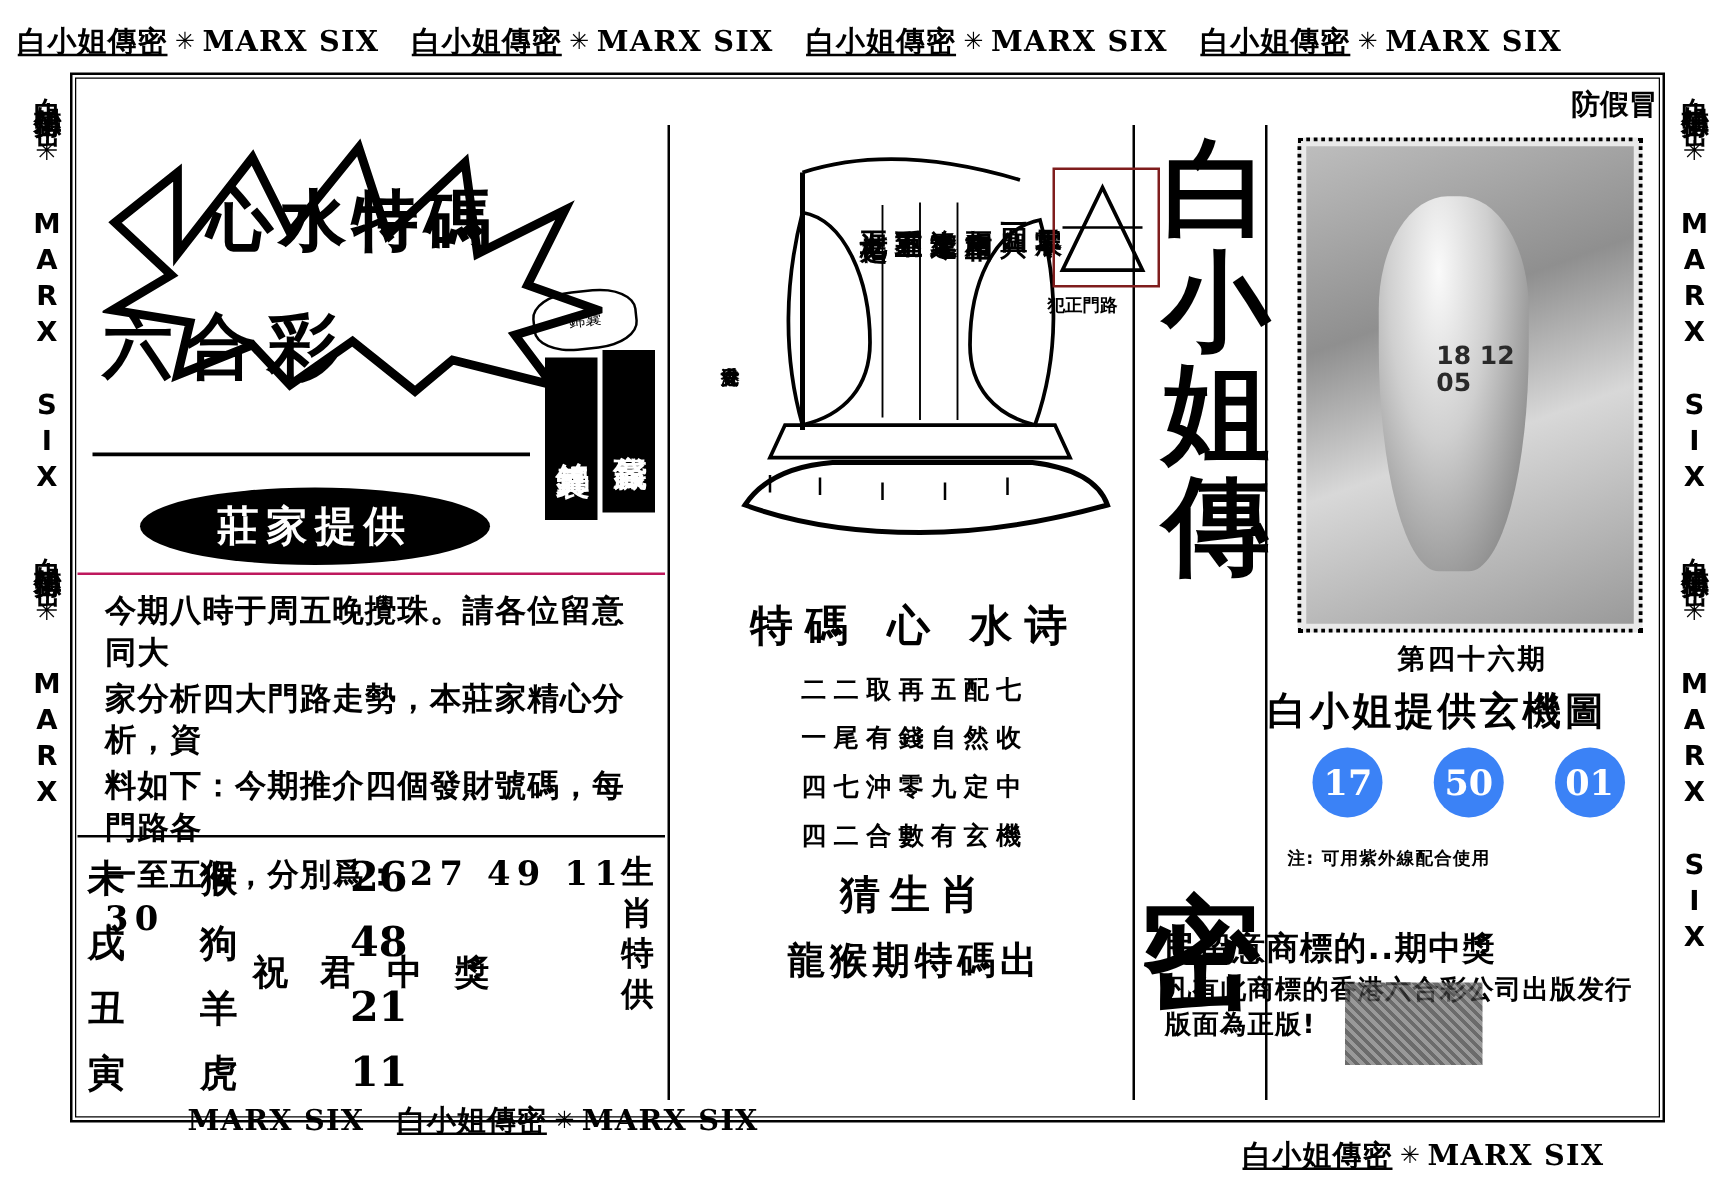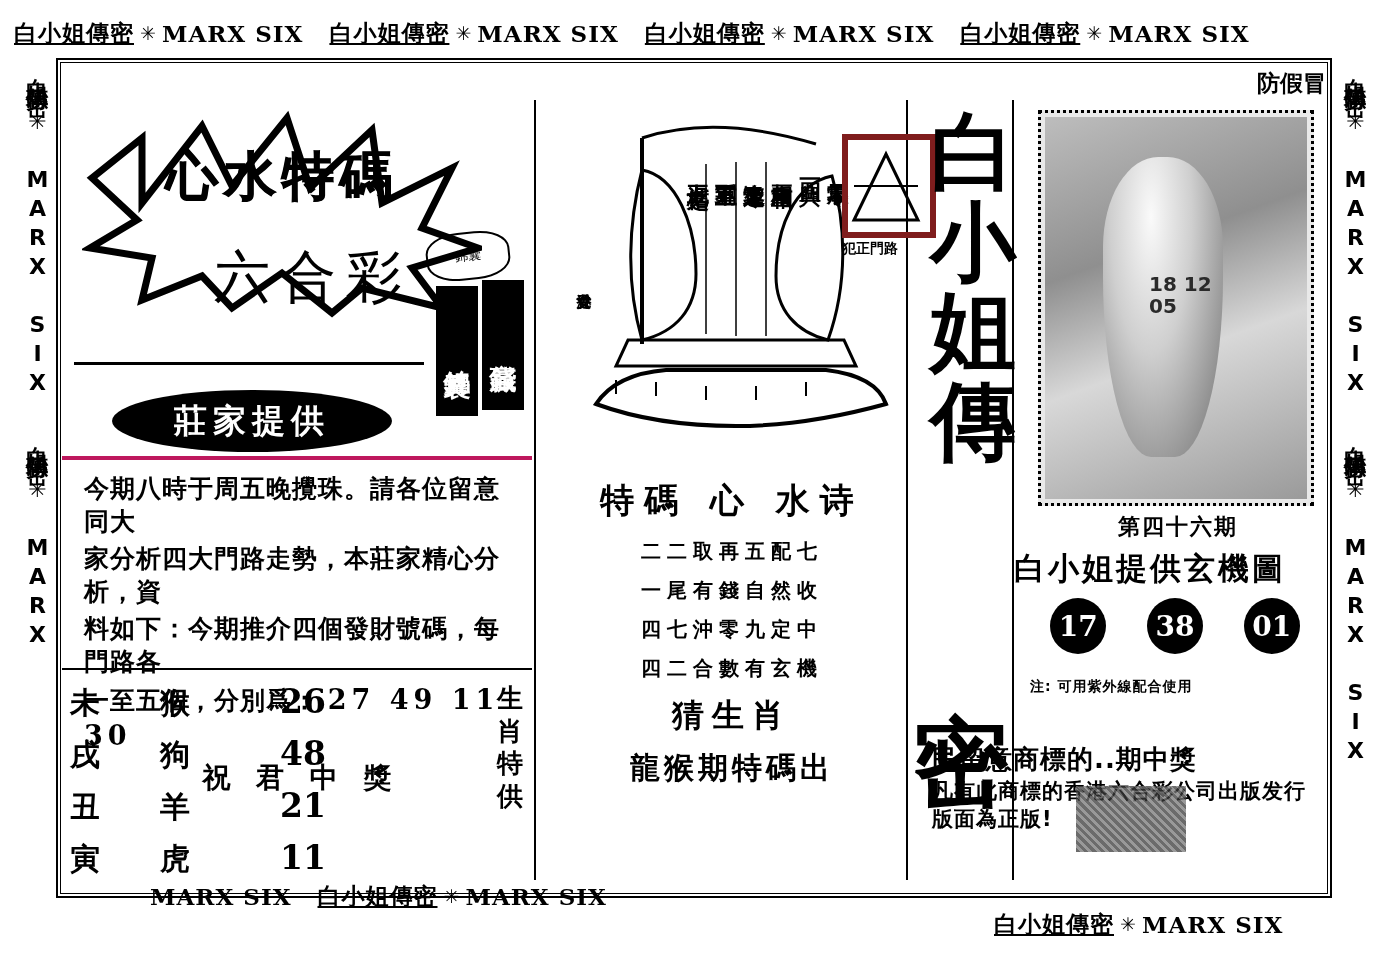--- a/index.html
+++ b/index.html
@@ -32,28 +32,28 @@
   .frame{position:absolute;left:56px;top:58px;width:1276px;height:840px;
          border:2px solid #000;box-sizing:border-box;}
   .frame.inner{left:60px;top:62px;width:1268px;height:832px;border:1px solid #000;}
 
   .headline{position:absolute;left:72px;top:68px;width:1000px;font-size:24px;
             font-weight:bold;letter-spacing:1px;}
   .headline-right{position:absolute;right:62px;top:68px;font-size:23px;font-weight:bold;}
 
   
   .col1{position:absolute;left:62px;top:100px;width:470px;height:360px;
-        border-bottom:4px solid #be185d;box-sizing:border-box;}
+        border-bottom:2px solid #be185d;box-sizing:border-box;}
   .starburst{position:absolute;left:20px;top:8px;width:400px;height:210px;}
   .starburst svg{position:absolute;inset:0;}
   .sb-text{position:absolute;left:30px;top:34px;width:340px;text-align:center;
            font-size:52px;font-weight:bold;letter-spacing:6px;
            -webkit-text-stroke:1px #000;}
-  .sb-text2{position:absolute;left:20px;top:140px;width:330px;text-align:right;
-            font-size:56px;font-weight:normal;letter-spacing:10px;}
+  .sb-text2{position:absolute;left:20px;top:140px;width:330px;text-align:left;
+            font-size:56px;font-weight:bold;letter-spacing:10px;}
   .rule1{position:absolute;left:12px;top:262px;width:350px;height:3px;background:#000;}
   .ellipse{position:absolute;left:50px;top:290px;width:280px;height:62px;
            background:#000;border-radius:50%;display:flex;align-items:center;
            justify-content:center;}
   .ellipse span{color:#fff;font-size:33px;font-weight:bold;letter-spacing:6px;}
   .jinnang{position:absolute;left:374px;top:180px;width:90px;height:140px;}
   .jn-cell{position:absolute;width:42px;height:130px;background:#000;color:#fff;
            font-size:27px;font-weight:bold;writing-mode:vertical-rl;
            text-orientation:upright;display:flex;align-items:center;
            justify-content:center;letter-spacing:3px;}
@@ -89,21 +89,21 @@
   
   .ship{position:absolute;left:556px;top:104px;width:350px;height:340px;}
   .ship svg{position:absolute;inset:0;}
   .shipbox{position:absolute;left:122px;top:62px;width:180px;height:150px;
            font-size:22px;font-weight:bold;line-height:1.18;
            display:flex;flex-direction:row-reverse;justify-content:center;gap:2px;}
   .shipbox .cline{writing-mode:vertical-rl;text-orientation:upright;letter-spacing:1px;}
   .ship-label{position:absolute;left:18px;top:178px;font-size:15px;
               writing-mode:vertical-rl;text-orientation:upright;font-weight:bold;}
   .smallbox{position:absolute;left:286px;top:30px;width:82px;height:92px;
-            border:6px solid #7f1d1d;}
+            border:2px solid #7f1d1d;}
   .smallbox .cap{position:absolute;bottom:-26px;left:-6px;font-size:14px;
                  font-weight:bold;white-space:nowrap;}
   .poem{position:absolute;left:552px;top:478px;width:360px;text-align:center;}
   .poem .t{font-size:34px;font-weight:bold;letter-spacing:10px;margin-bottom:14px;
            font-family:"DejaVu Serif","Liberation Serif",serif;}
   .poem .l{font-size:20px;font-weight:bold;letter-spacing:6px;margin-bottom:12px;
            font-family:Liberation Sans, sans-serif;}
   .poem .g{font-size:32px;font-weight:bold;letter-spacing:8px;margin-top:6px;}
   .poem .b{font-size:30px;font-weight:bold;letter-spacing:4px;margin-top:10px;}
 
@@ -122,21 +122,21 @@
         background:radial-gradient(ellipse at 40% 20%,#fafafa 0%,#cfcfcf 40%,#6f6f6f 100%);
         border-radius:46% 46% 40% 40%/30% 30% 60% 60%;}
   .photo .wm{position:absolute;left:108px;top:160px;font-size:20px;font-weight:bold;
              color:#2a2a2a;line-height:1.1;}
   .issue{position:absolute;left:1068px;top:512px;width:220px;text-align:center;
          font-size:22px;font-weight:bold;letter-spacing:2px;}
   .subtitle{position:absolute;left:1014px;top:548px;width:320px;text-align:left;
             font-size:31px;font-weight:bold;letter-spacing:3px;}
   .balls{position:absolute;left:1030px;top:598px;width:290px;display:flex;
          justify-content:space-around;}
-  .ball{width:56px;height:56px;border-radius:50%;background:#000000;color:#fff;
+  .ball{width:56px;height:56px;border-radius:50%;background:#3b82f6;color:#fff;
         display:flex;align-items:center;justify-content:center;font-size:28px;
         font-weight:bold;font-family:"DejaVu Serif","Liberation Serif",serif;}
   .note{position:absolute;left:1030px;top:678px;width:300px;font-size:14px;
         font-weight:bold;letter-spacing:1px;}
   .bigmi{position:absolute;left:912px;top:700px;font-size:96px;font-weight:bold;
          font-family:"DejaVu Serif","Liberation Serif",serif;}
   .footnote{position:absolute;left:932px;top:742px;width:400px;font-size:21px;
             font-weight:bold;line-height:1.35;letter-spacing:1px;}
   .footnote .big{font-size:26px;}
   .stamp{position:absolute;left:1076px;top:786px;width:110px;height:66px;
@@ -315,21 +315,21 @@
     <div class="fig"></div>
     <div class="wm">
       <div>18 12</div>
       <div>05</div>
     </div>
   </div>
   <div class="issue">第四十六期</div>
   <div class="subtitle">白小姐提供玄機圖</div>
   <div class="balls">
     <div class="ball">17</div>
-    <div class="ball">38</div>
+    <div class="ball">50</div>
     <div class="ball">01</div>
   </div>
   <div class="note">注: 可用紫外線配合使用</div>
 
   <div class="footnote">
     <div class="big">民留意商標的..期中獎</div>
     <div>凡有此商標的香港六合彩公司出版发行</div>
     <div>版面為正版!</div>
   </div>
   <div class="stamp"></div>

